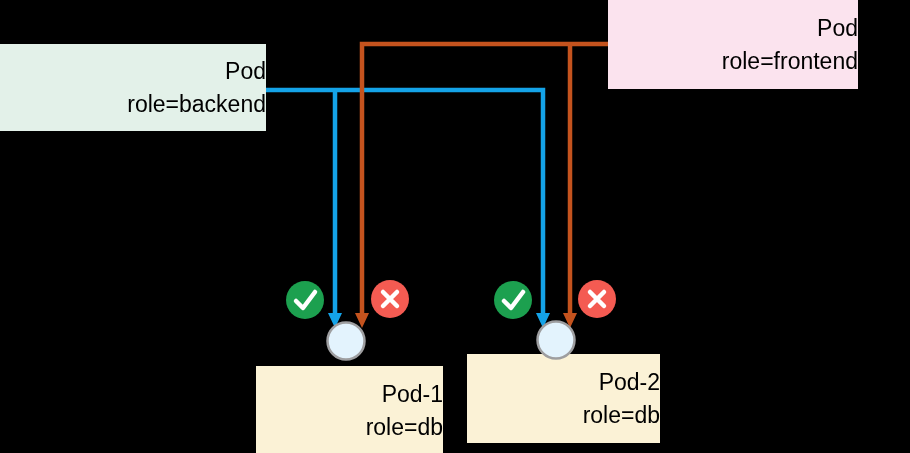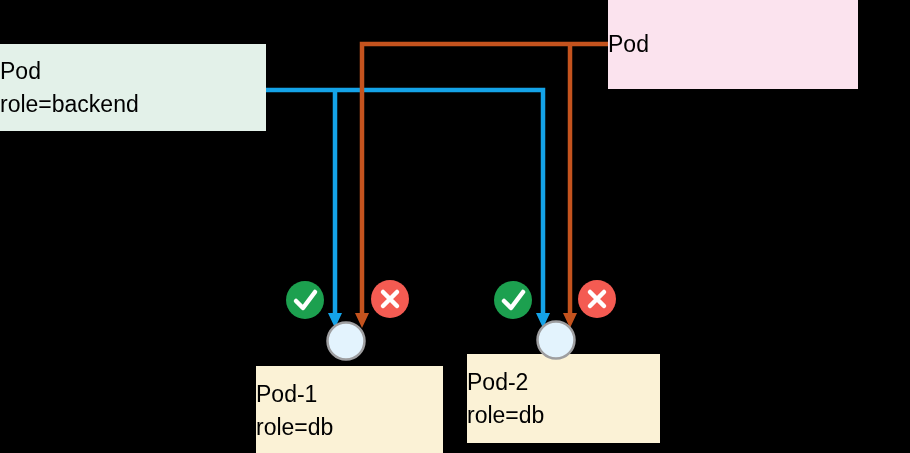--- a/index.html
+++ b/index.html
@@ -8,21 +8,21 @@
     width: 910px;
     height: 453px;
     background: #000;
     overflow: hidden;
     font-family: "Liberation Sans", sans-serif;
   }
   .pod-box {
     position: absolute;
     display: flex;
     flex-direction: column;
-    align-items: flex-start;
+    align-items: flex-end;
     justify-content: center;
     color: #000;
     font-size: 23px;
     line-height: 33px;
     text-align: center;
     z-index: 1;
   }
   .pod-box .title, .pod-box .sublabel { white-space: nowrap; }
   #backend-box  { left: 0px;   top: 44px;  width: 266px; height: 87px; background: #e3f1e9; }
   #frontend-box { left: 608px; top: 0px;   width: 250px; height: 89px; background: #fbe3ee; }
@@ -44,20 +44,21 @@
 
 <div id="canvas">
 
   <div class="pod-box" id="backend-box">
     <span class="title">Pod</span>
     <span class="sublabel">role=backend</span>
   </div>
 
   <div class="pod-box" id="frontend-box">
     <span class="title">Pod</span>
+    <span class="sublabel">role=frontend</span>
   </div>
 
   <div class="pod-box" id="pod1-box">
     <span class="title">Pod-1</span>
     <span class="sublabel">role=db</span>
   </div>
 
   <div class="pod-box" id="pod2-box">
     <span class="title">Pod-2</span>
     <span class="sublabel">role=db</span>

